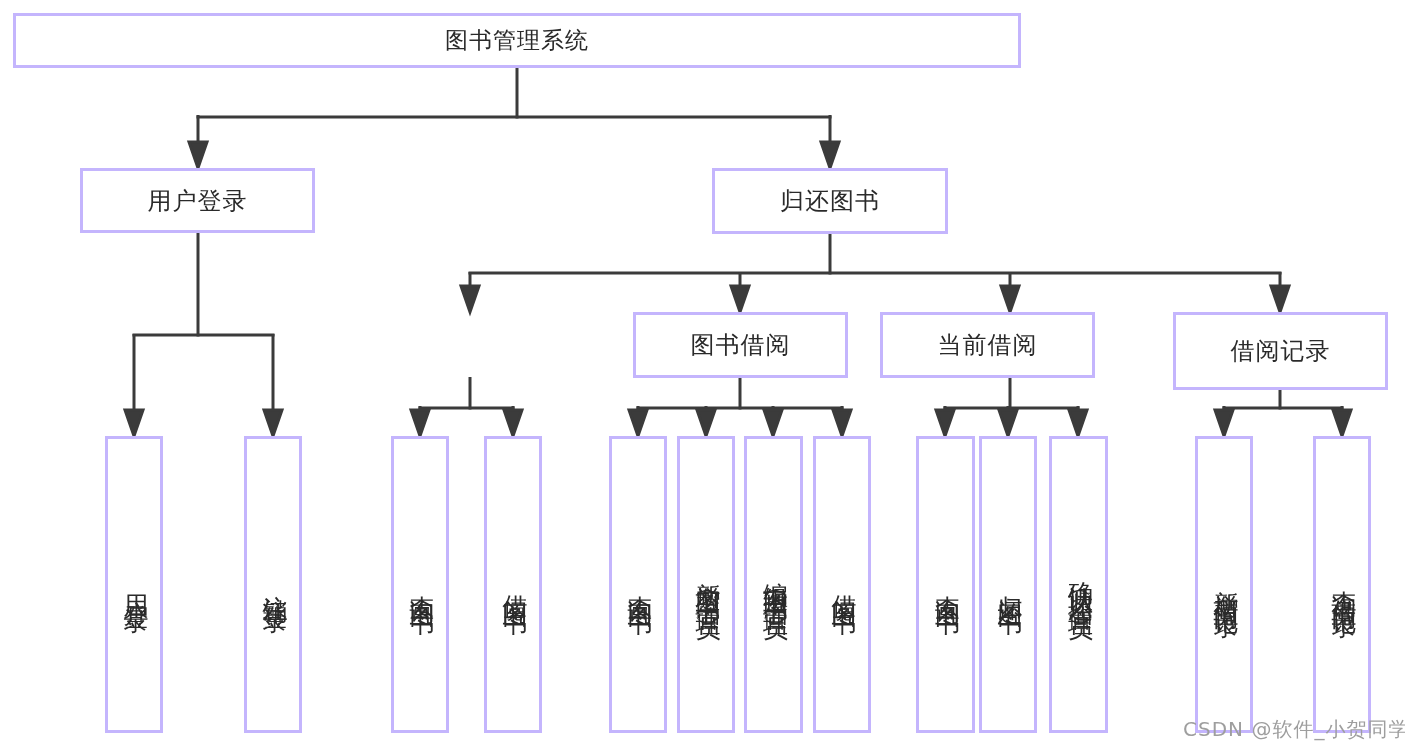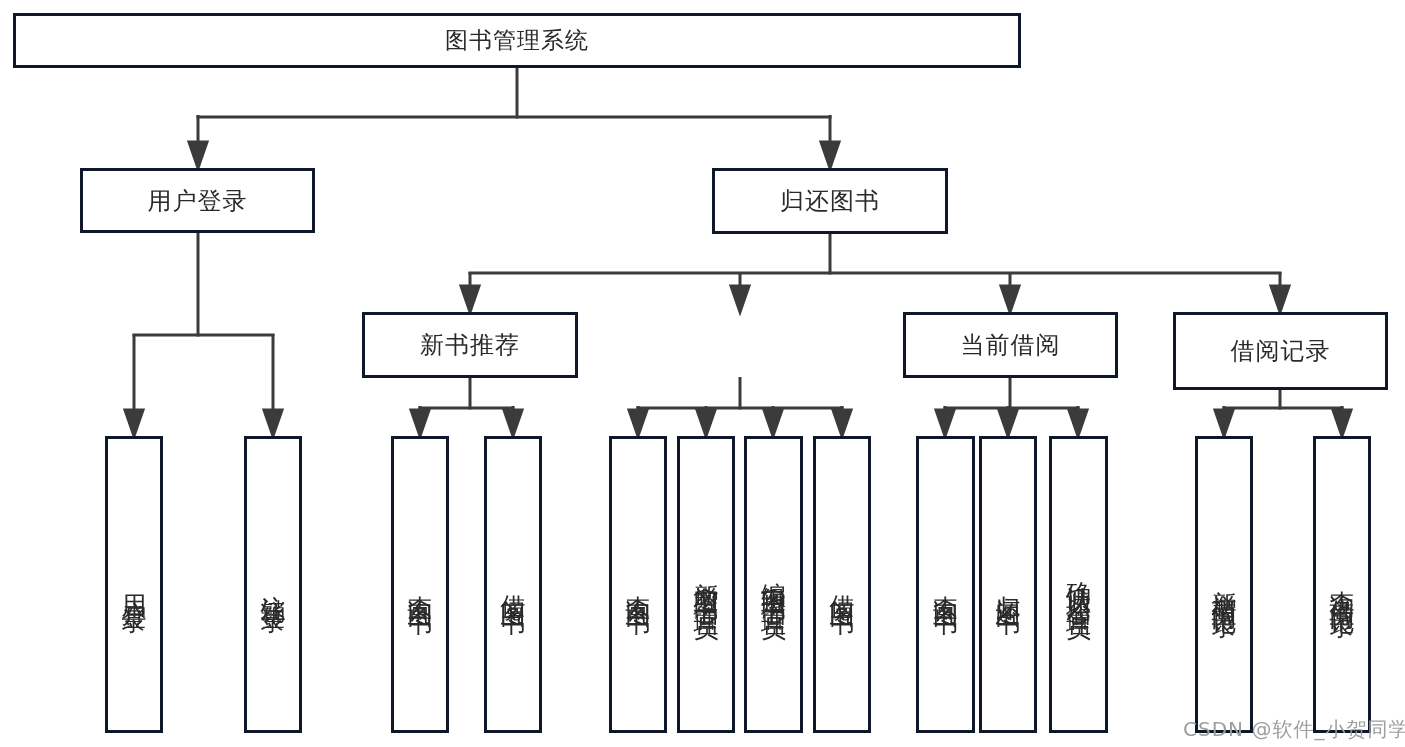--- a/index.html
+++ b/index.html
@@ -8,26 +8,27 @@
     width:1405px; height:747px;
     background:#ffffff;
     overflow:hidden;
     font-family:"DejaVu Sans","Liberation Sans",sans-serif;
   }
   #connectors { position:absolute; left:0; top:0; }
   .box {
     position:absolute;
     box-sizing:border-box;
     background:#ffffff;
-    border:3px solid #0f172a;
+    border:3px solid #c4b5fd;
     display:flex;
     align-items:center;
     justify-content:center;
     color:#2a2a2a;
     z-index:2;
+    font-family:Liberation Mono, monospace;
   }
   .h { font-size:24px; letter-spacing:1px; }
   .root { font-size:23px; }
   .v {
     writing-mode:vertical-rl;
     text-orientation:mixed;
     font-size:25px;
     letter-spacing:5px;
     line-height:1;
     padding:8px 0;
@@ -124,22 +125,22 @@
       </g>
 
     </g>
   </svg>
 
   <div class="box h root" style="left:13px;top:13px;width:1008px;height:55px">图书管理系统</div>
 
   <div class="box h" style="left:80px;top:168px;width:235px;height:65px">用户登录</div>
   <div class="box h" style="left:712px;top:168px;width:236px;height:66px">归还图书</div>
 
-  <div class="box h" style="left:362px;top:312px;width:216px;height:66px">新书推荐</div>
-  <div class="box h" style="left:903px;top:312px;width:215px;height:66px">当前借阅</div>
+  <div class="box h" style="left:633px;top:312px;width:215px;height:66px">图书借阅</div>
+  <div class="box h" style="left:880px;top:312px;width:215px;height:66px">当前借阅</div>
   <div class="box h" style="left:1173px;top:312px;width:215px;height:78px">借阅记录</div>
 
   <div class="box v" style="left:105px;top:436px;width:58px;height:297px">用户登录</div>
   <div class="box v" style="left:244px;top:436px;width:58px;height:297px">注销登录</div>
 
   <div class="box v" style="left:391px;top:436px;width:58px;height:297px">查询图书</div>
   <div class="box v" style="left:484px;top:436px;width:58px;height:297px">借阅图书</div>
 
   <div class="box v" style="left:609px;top:436px;width:58px;height:297px">查询图书</div>
   <div class="box v" style="left:677px;top:436px;width:58px;height:297px">新增图书（管理员）</div>

